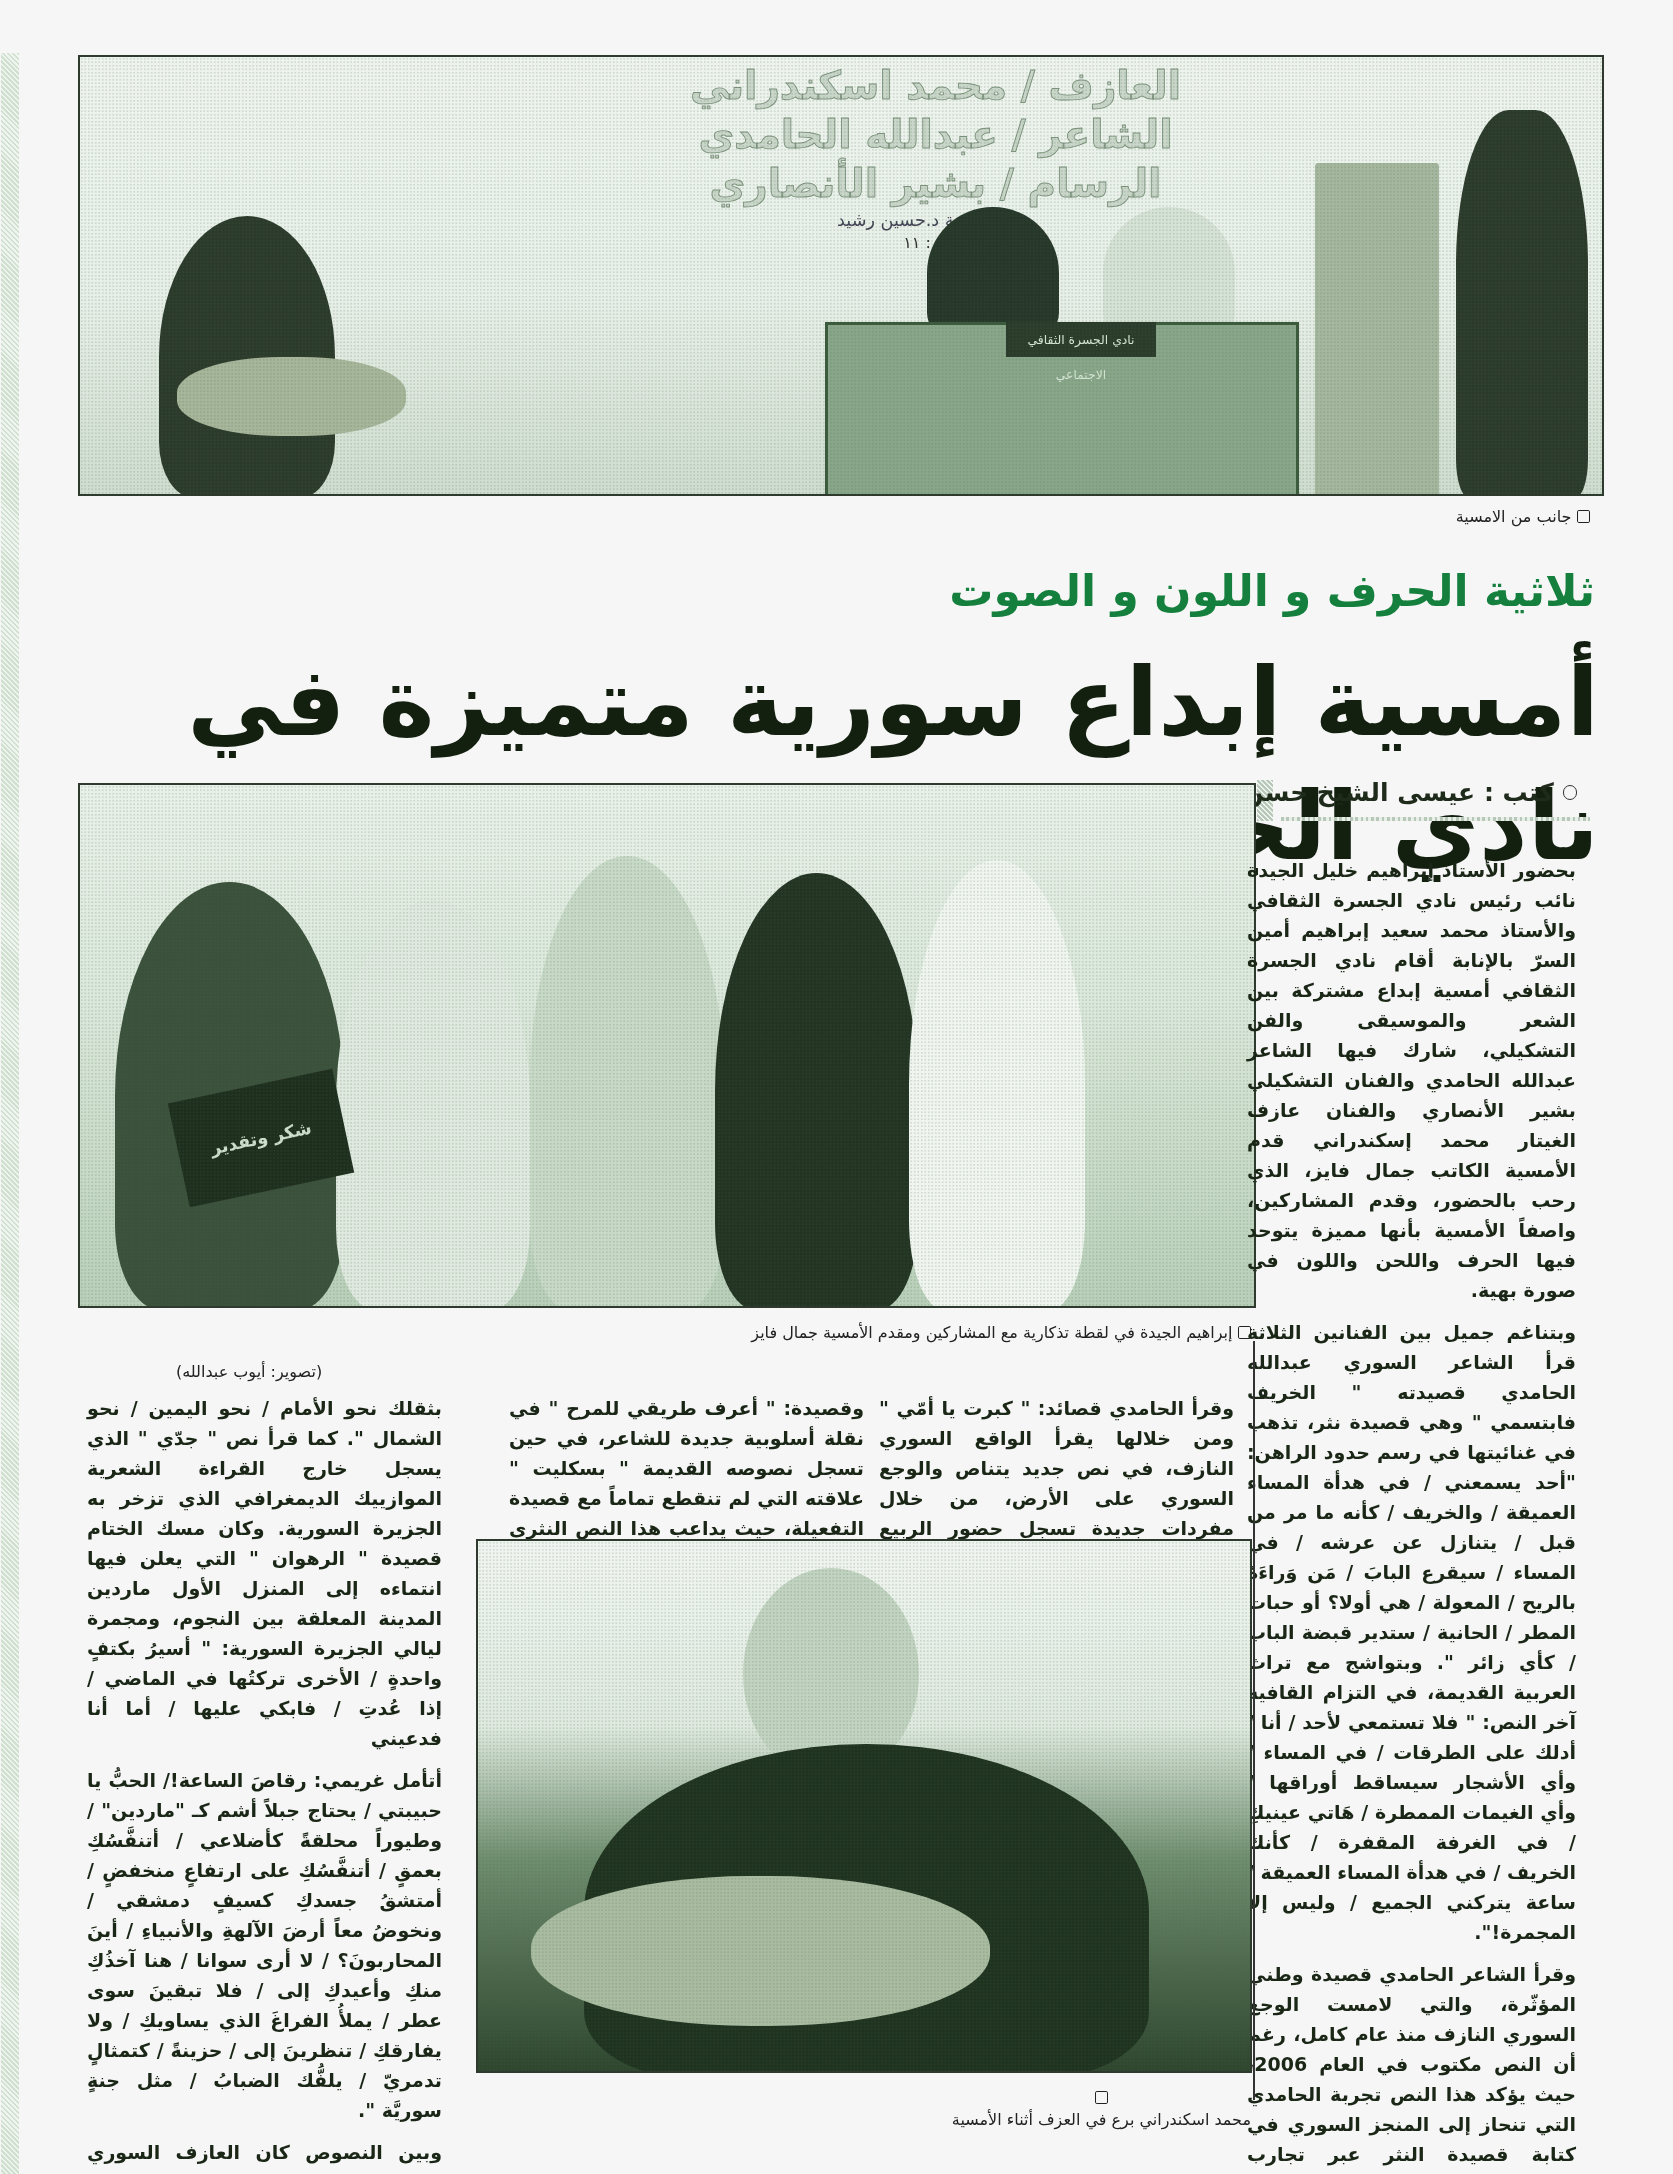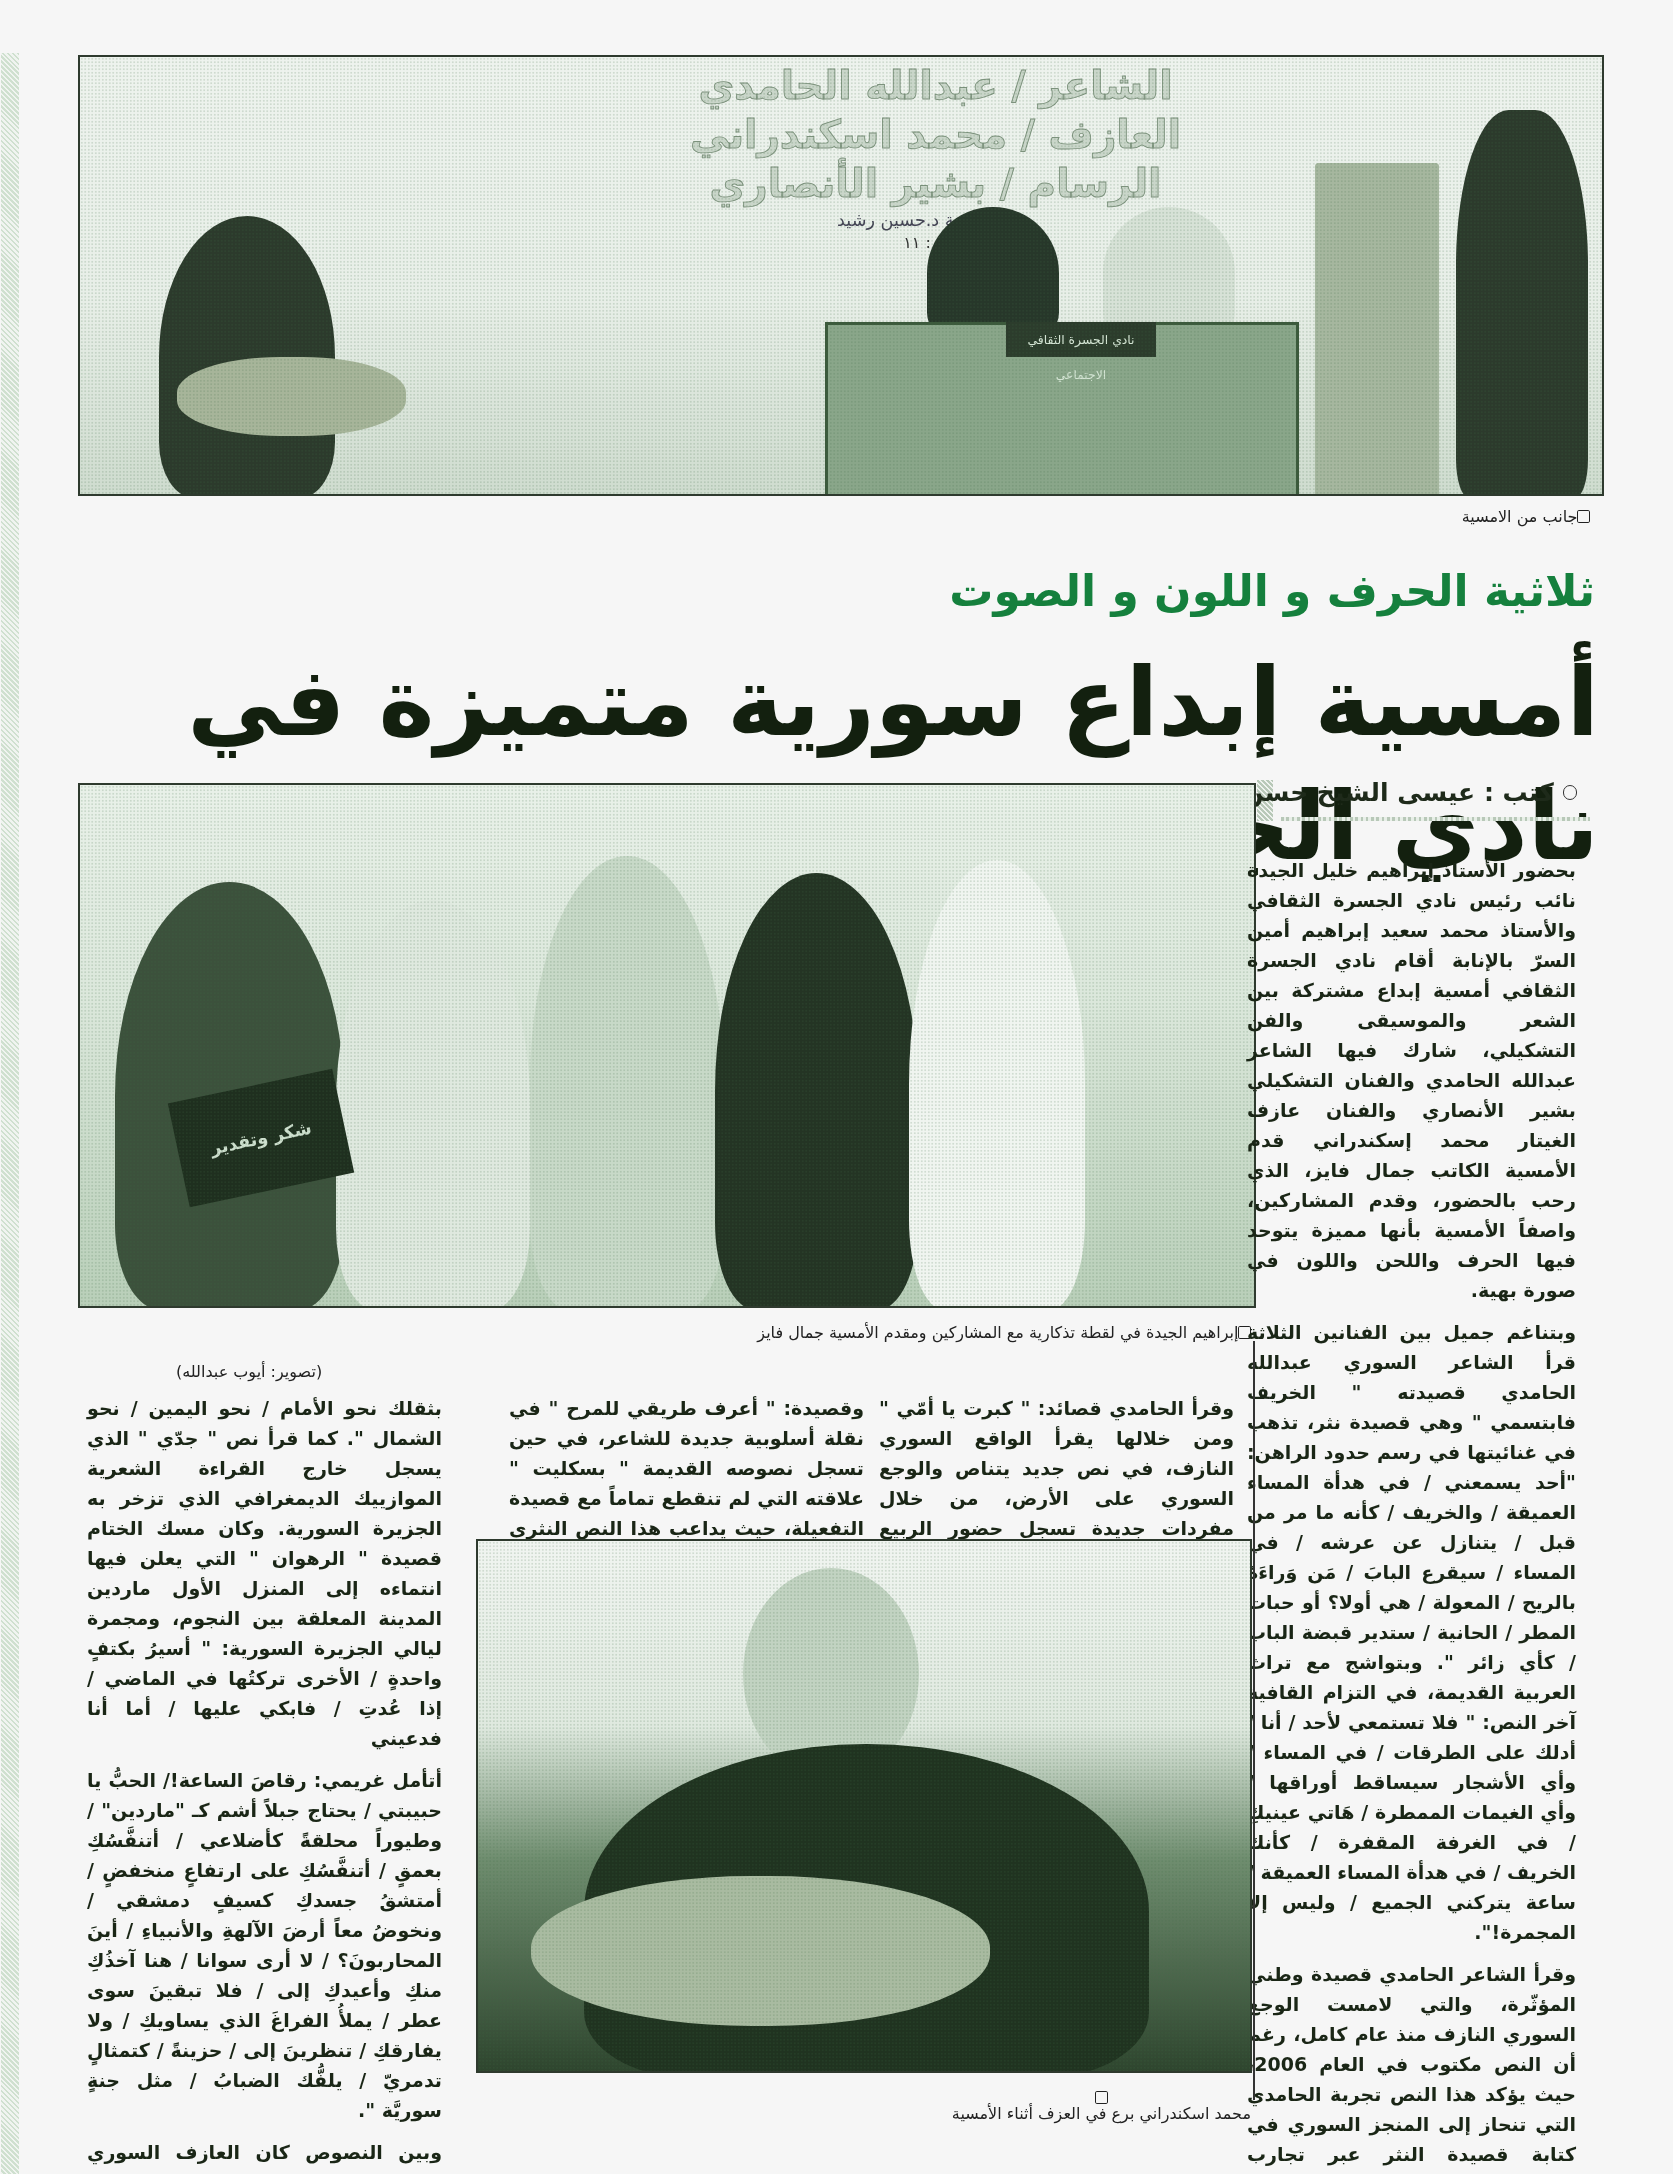--- a/index.html
+++ b/index.html
@@ -29,41 +29,41 @@
   .byline-rule{position:absolute;right:84px;top:817px;width:309px;height:3.5px;background:repeating-linear-gradient(90deg,#b8c8b8 0 2.6px,#e8efe8 2.6px 5.3px);}
   .byline-block{position:absolute;right:401px;top:780px;width:16px;height:41px;background:repeating-linear-gradient(45deg,#b8c8b8 0 1.8px,#eef2ee 1.8px 3.5px);}
   .ring{width:12.4px;height:12.4px;border:1.8px solid #333;border-radius:50%;display:inline-block;}
   
   #photo-group{left:78px;top:783px;width:1178px;height:525px;}
   #photo-group .bg{background:linear-gradient(180deg,#e9f1e9 0%,#dce8dc 40%,#b9cfb9 100%);}
   
   #photo-guitar{left:476px;top:1539px;width:776px;height:534px;}
   #photo-guitar .bg{background:linear-gradient(180deg,#f1f5f1 0%,#dfe9df 35%,#6f8d6f 60%,#2e452e 100%);}
   
-  .caption{position:absolute;font-size:16px;color:#222;display:flex;align-items:center;gap:0;}
+  .caption{position:absolute;font-size:16px;color:#222;display:flex;align-items:center;gap:6px;}
   .cap-box{width:10.6px;height:10.6px;border:1.8px solid #222;border-radius:1.8px;display:inline-block;}
   
   .col{position:absolute;font-size:19px;line-height:30px;font-weight:bold;color:#1a2616;text-align:justify;}
   .col p{margin:12px;}
   #col-right{right:86px;top:843px;width:353px;}
   #col-mid-a{right:428px;top:1381px;width:379px;}
   #col-mid-b{right:798px;top:1381px;width:379px;}
   #col-left{left:75px;top:1381px;width:379px;}
   .col-rule{position:absolute;background:#333;}
 </style>
 </head>
 <body>
 
 <div class="edge-strip"></div>
 
 <div class="photo" id="photo-top">
   <div class="bg"></div>
   <div class="banner">
+    <div class="line">العازف / محمد اسكندراني</div>
     <div class="line">الشاعر / عبدالله الحامدي</div>
-    <div class="line">العازف / محمد اسكندراني</div>
     <div class="line">الرسام / بشير الأنصاري</div>
     <div class="small">يدير الأمسية د.حسين رشيد</div>
     <div class="date">الأحد : ١١</div>
   </div>
   <div class="fig" style="left:79px;top:159px;width:176px;height:282px;background:#2c3a2c;"></div>
   <div class="fig" style="left:97px;top:300px;width:229px;height:79px;background:#a7b59a;border-radius:45%;"></div>
   <div class="fig" style="left:847px;top:150px;width:132px;height:132px;background:#27372a;"></div>
   <div class="fig" style="left:1023px;top:150px;width:132px;height:132px;background:#d7e2d7;"></div>
   <div class="desk"></div>
   <div class="desk-sign">نادي الجسرة الثقافي الاجتماعي</div>

